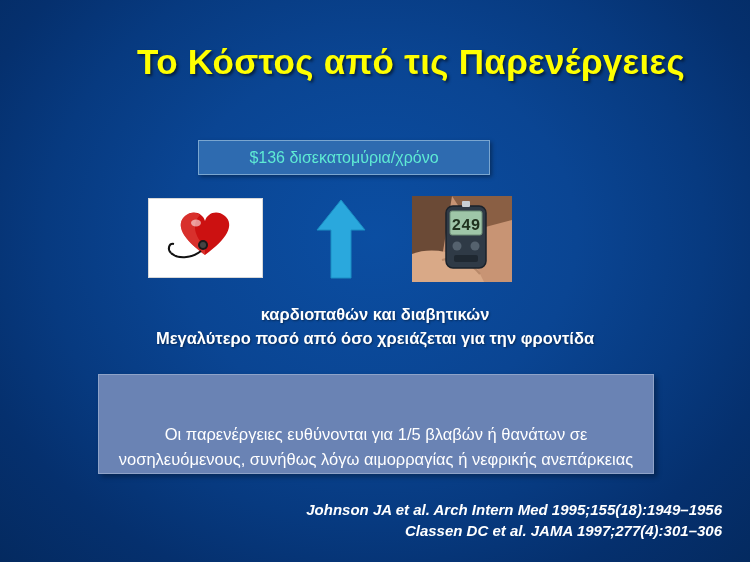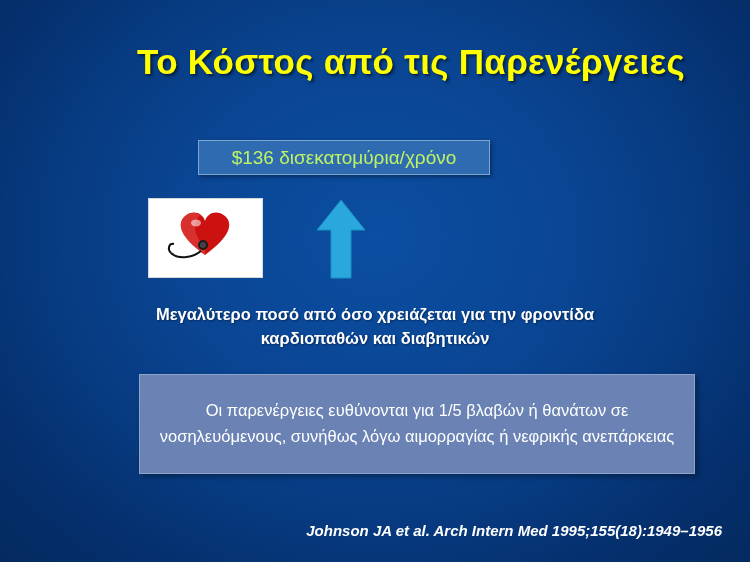--- a/index.html
+++ b/index.html
@@ -39,22 +39,22 @@
     width: 290px;
     height: 33px;
     background: #2e6bb0;
     border: 1px solid #7aa6d0;
     box-shadow: 2px 2px 4px rgba(0,0,0,0.35);
     display: flex;
     align-items: center;
     justify-content: center;
   }
   .cost-box span {
-    color: #bef264;
-    font-size: 19px;
+    color: #5eead4;
+    font-size: 16px;
   }
   
   .heart-img {
     position: absolute;
     top: 198px;
     left: 148px;
     width: 113px;
     height: 78px;
     background: #ffffff;
     border: 1px solid #d8d8d8;
@@ -97,23 +97,22 @@
   .info-box {
     position: absolute;
     top: 374px;
     left: 98px;
     width: 554px;
     height: 98px;
     background: #6a83b4;
     border: 1px solid #8fa3c8;
     box-shadow: 3px 3px 5px rgba(0,0,0,0.3);
     display: flex;
-    align-items: center;
+    align-items: flex-end;
     justify-content: center;
-    margin-left: 41px;
   }
   .info-box .info-text {
     color: #ffffff;
     font-size: 16.5px;
     text-align: center;
     line-height: 1.55;
     padding: 0 14px;
   }
 
   .refs {
@@ -153,27 +152,46 @@
       </g>
     </svg>
   </div>
 
   <div class="arrow-wrap">
     <svg width="52" height="82" viewBox="0 0 52 82">
       <polygon points="26,2 50,32 36,32 36,80 16,80 16,32 2,32" fill="#2aa8dd" stroke="#1b8fc4" stroke-width="1"></polygon>
     </svg>
   </div>
 
+  <div class="meter-img">
+    <svg width="100" height="86" viewBox="0 0 100 86">
+      <rect x="0" y="0" width="100" height="86" fill="#c89474"></rect>
+      <path d="M0 0 H40 L26 86 H0 Z" fill="#6b4a36"></path>
+      <path d="M40 0 H100 V24 L62 34 Z" fill="#8a5f44"></path>
+      <path d="M0 58 C 20 50, 46 56, 64 70 L 72 86 H 0 Z" fill="#d9a987"></path>
+      <path d="M30 64 C 44 60, 58 66, 68 78" stroke="#b98a6a" stroke-width="2" fill="none"></path>
+      <g transform="translate(34,10)">
+        <rect x="0" y="0" width="40" height="62" rx="7" fill="#2f3a46" stroke="#1a222b" stroke-width="1.5"></rect>
+        <rect x="4" y="5" width="32" height="24" rx="2" fill="#9fc6a8" stroke="#6f8f78" stroke-width="1"></rect>
+        <text x="20" y="24" font-family="'Liberation Mono', monospace" font-size="16" font-weight="bold" fill="#20331f" text-anchor="middle">249</text>
+        <circle cx="11" cy="40" r="4.5" fill="#55626e"></circle>
+        <circle cx="29" cy="40" r="4.5" fill="#55626e"></circle>
+        <rect x="8" y="49" width="24" height="7" rx="2" fill="#1f2831"></rect>
+        <rect x="16" y="-5" width="8" height="6" rx="1" fill="#c8ced4"></rect>
+      </g>
+    </svg>
+  </div>
 
   <div class="subtext">
+    <div>καρδιοπαθών και διαβητικών</div>
     <div>Μεγαλύτερο ποσό από όσο χρειάζεται για την φροντίδα</div>
-    <div>καρδιοπαθών και διαβητικών</div>
   </div>
 
   <div class="info-box">
     <div class="info-text">Οι παρενέργειες ευθύνονται για 1/5 βλαβών ή θανάτων σε νοσηλευόμενους, συνήθως λόγω αιμορραγίας ή νεφρικής ανεπάρκειας</div>
   </div>
 
   <div class="refs">
     <div>Johnson JA et al. Arch Intern Med 1995;155(18):1949–1956</div>
+    <div>Classen DC et al. JAMA 1997;277(4):301–306</div>
   </div>
 
 </div>
 
 </body></html>

